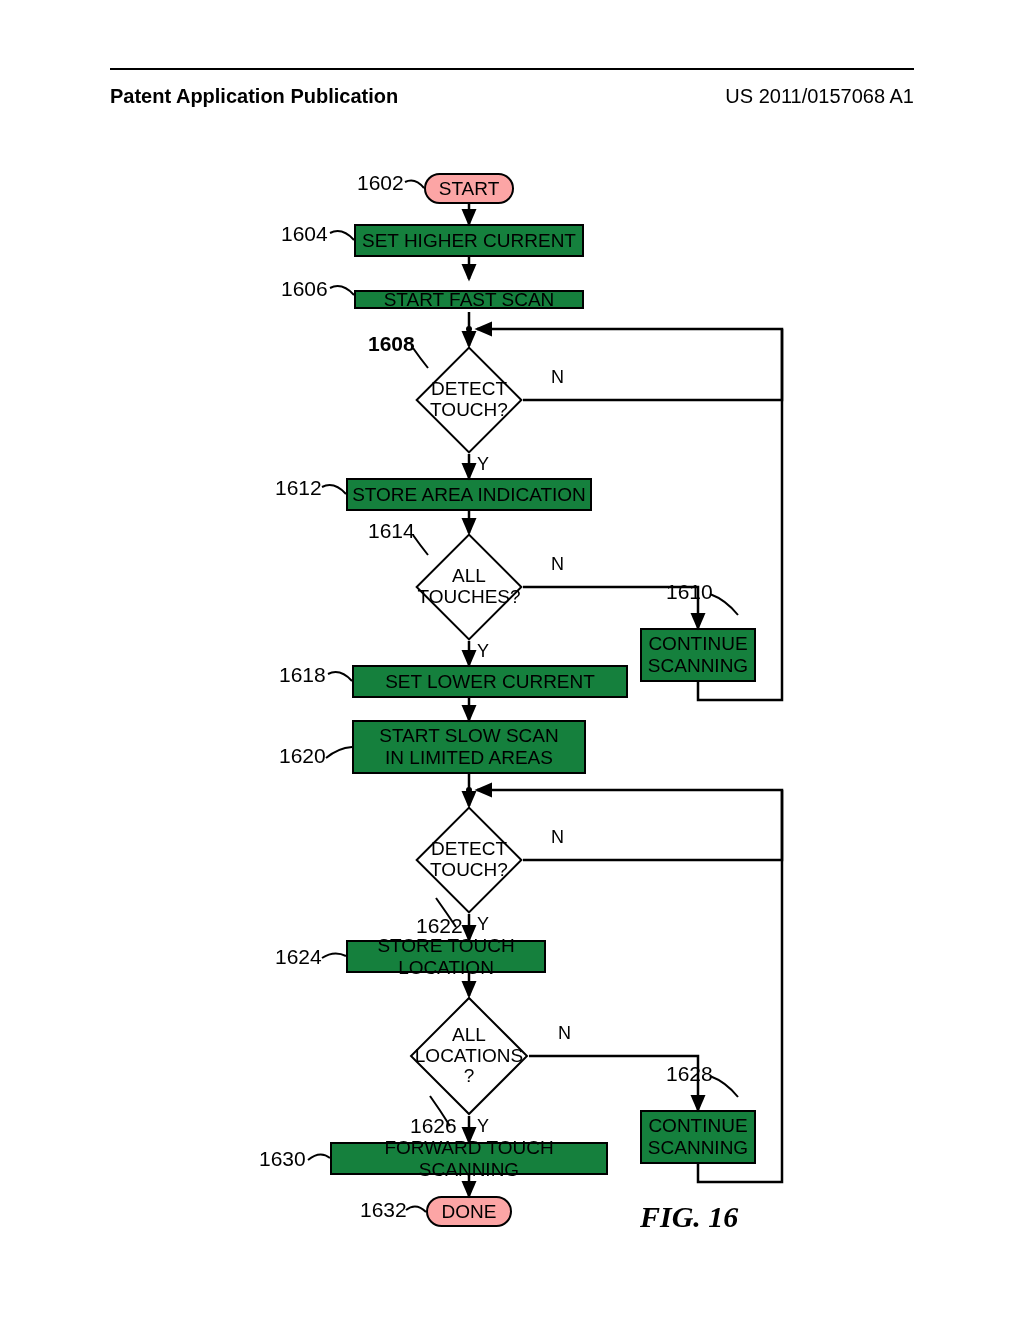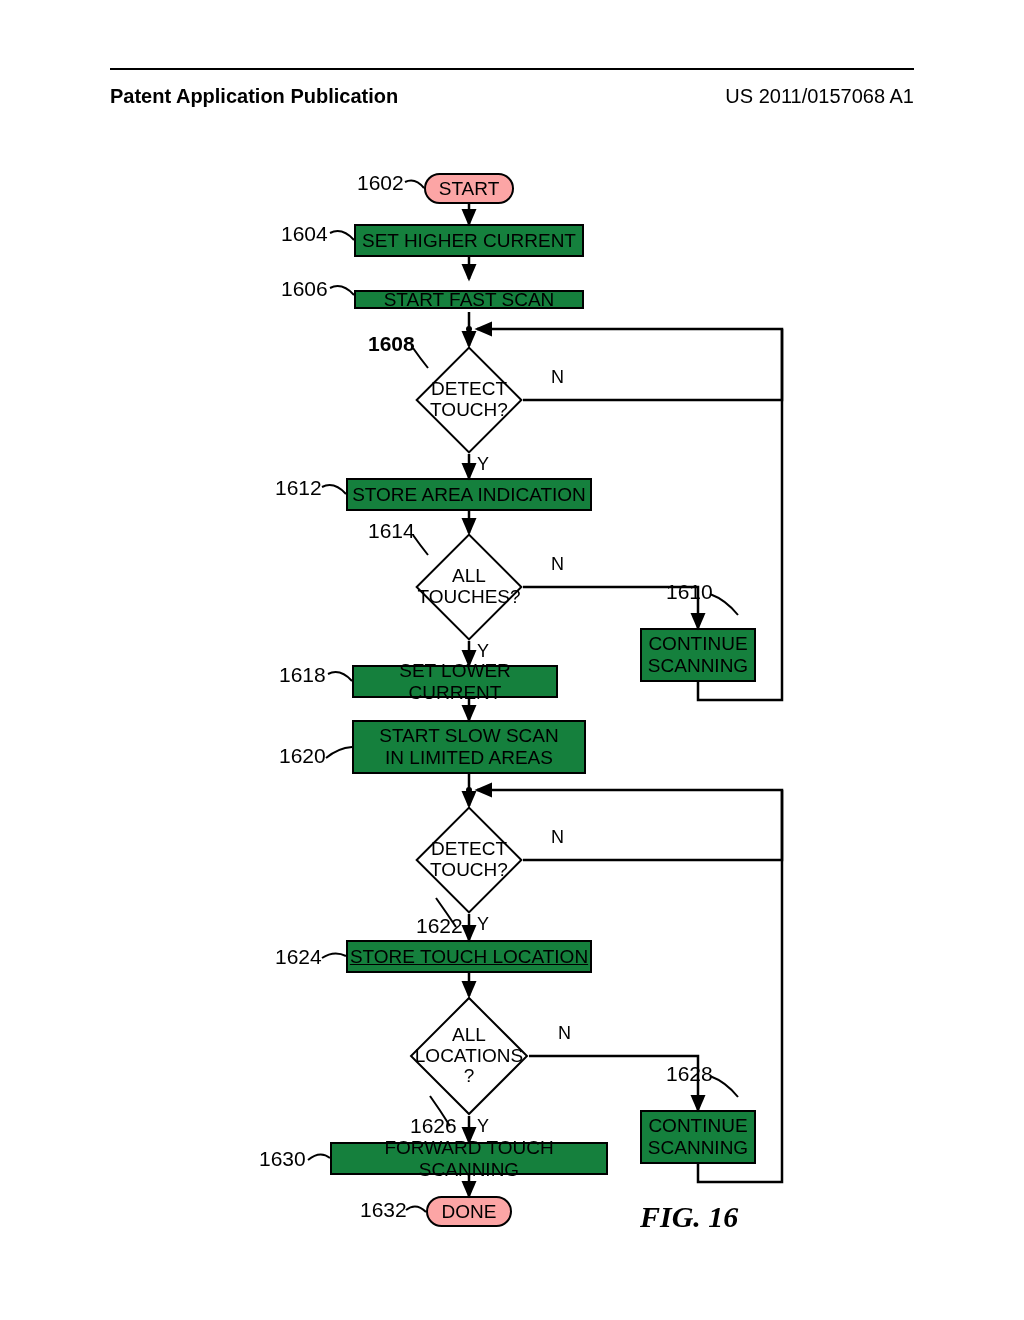--- a/index.html
+++ b/index.html
@@ -170,21 +170,21 @@
   <div class="labelref" style="left:368px; top:519px;">1614</div>
   <div class="yn" style="left:477px; top:641px;">Y</div>
   <div class="yn" style="left:551px; top:554px;">N</div>
 
   <div class="process" style="left:640px; top:628px; width:116px; height:54px;">
     <span style="white-space:pre-line;">CONTINUE
 SCANNING</span>
   </div>
   <div class="labelref" style="left:666px; top:580px;">1610</div>
 
-  <div class="process" style="left:352px; top:665px; width:206px; height:33px;">
+  <div class="process" style="left:352px; top:665px; width:276px; height:33px;">
     <span>SET LOWER CURRENT</span>
   </div>
   <div class="labelref" style="left:279px; top:663px;">1618</div>
 
   <div class="process" style="left:352px; top:720px; width:234px; height:54px;">
     <span style="white-space:pre-line;">START SLOW SCAN
 IN LIMITED AREAS</span>
   </div>
   <div class="labelref" style="left:279px; top:744px;">1620</div>
 
@@ -192,21 +192,21 @@
     <div class="diamond" style="left:16px; top:16px; width:76px; height:76px;"></div>
     <div class="diamond-text">
         <span style="white-space:pre-line;">DETECT
 TOUCH?</span>
       </div>
   </div>
   <div class="labelref" style="left:416px; top:914px;">1622</div>
   <div class="yn" style="left:477px; top:914px;">Y</div>
   <div class="yn" style="left:551px; top:827px;">N</div>
 
-  <div class="process" style="left:346px; top:940px; width:246px; height:33px;text-decoration:underline;">
+  <div class="process" style="left:346px; top:940px; width:200px; height:33px;">
     <span>STORE TOUCH LOCATION</span>
   </div>
   <div class="labelref" style="left:275px; top:945px;">1624</div>
 
   <div class="diamond-wrap" style="left:409px; top:996px; width:120px; height:120px;">
     <div class="diamond" style="left:18px; top:18px; width:84px; height:84px;"></div>
     <div class="diamond-text">
         <span style="white-space:pre-line;">ALL
 LOCATIONS
 ?</span>

